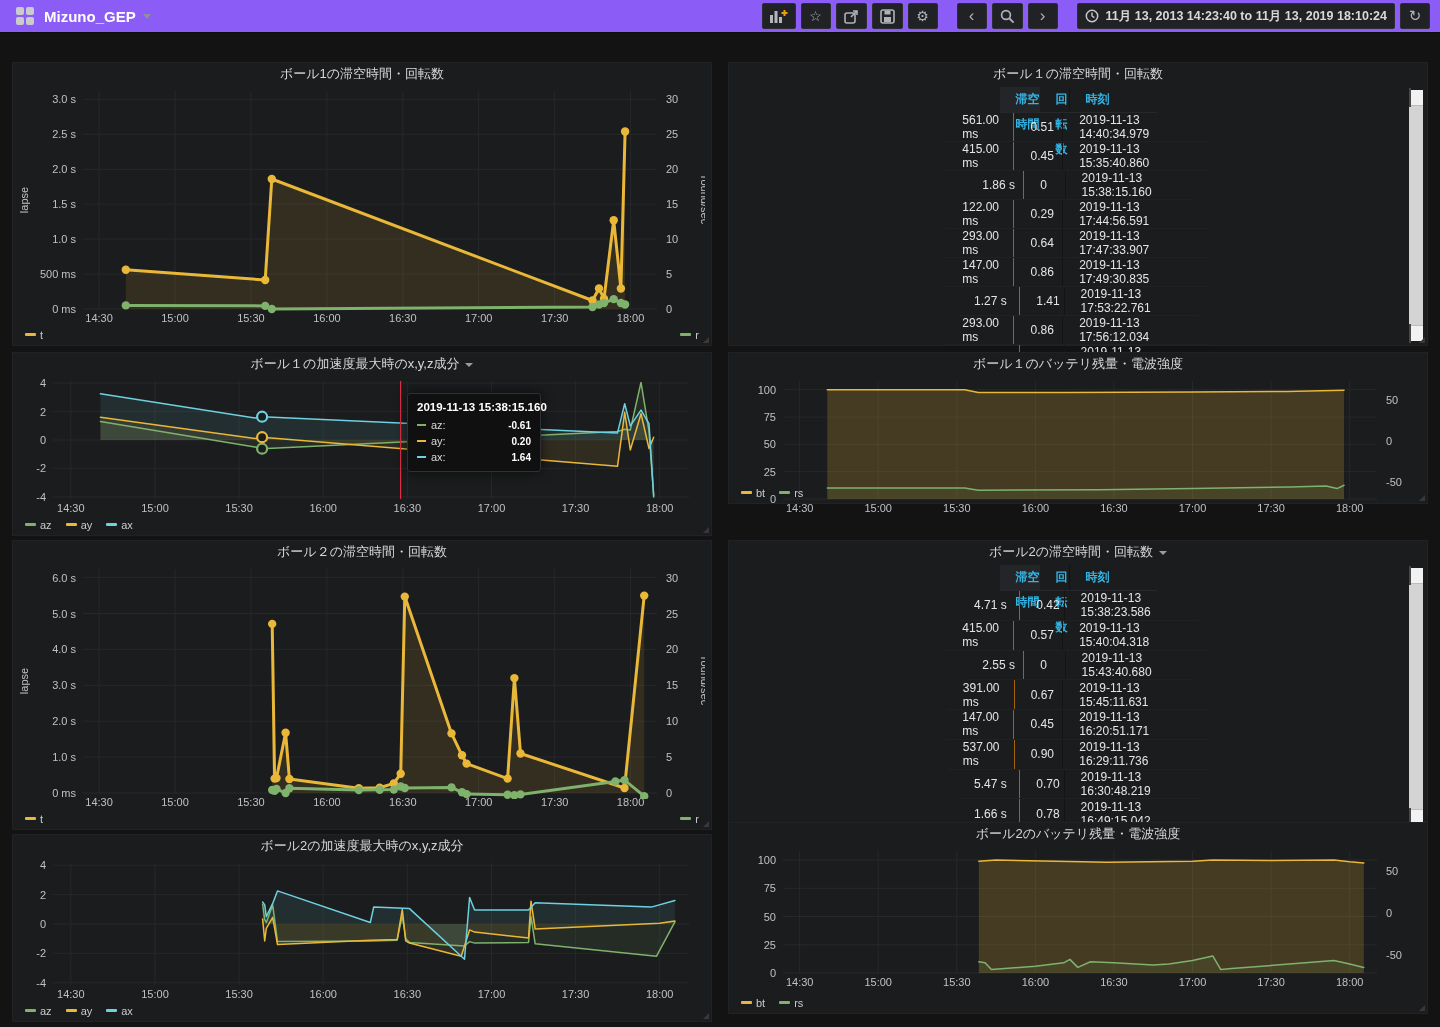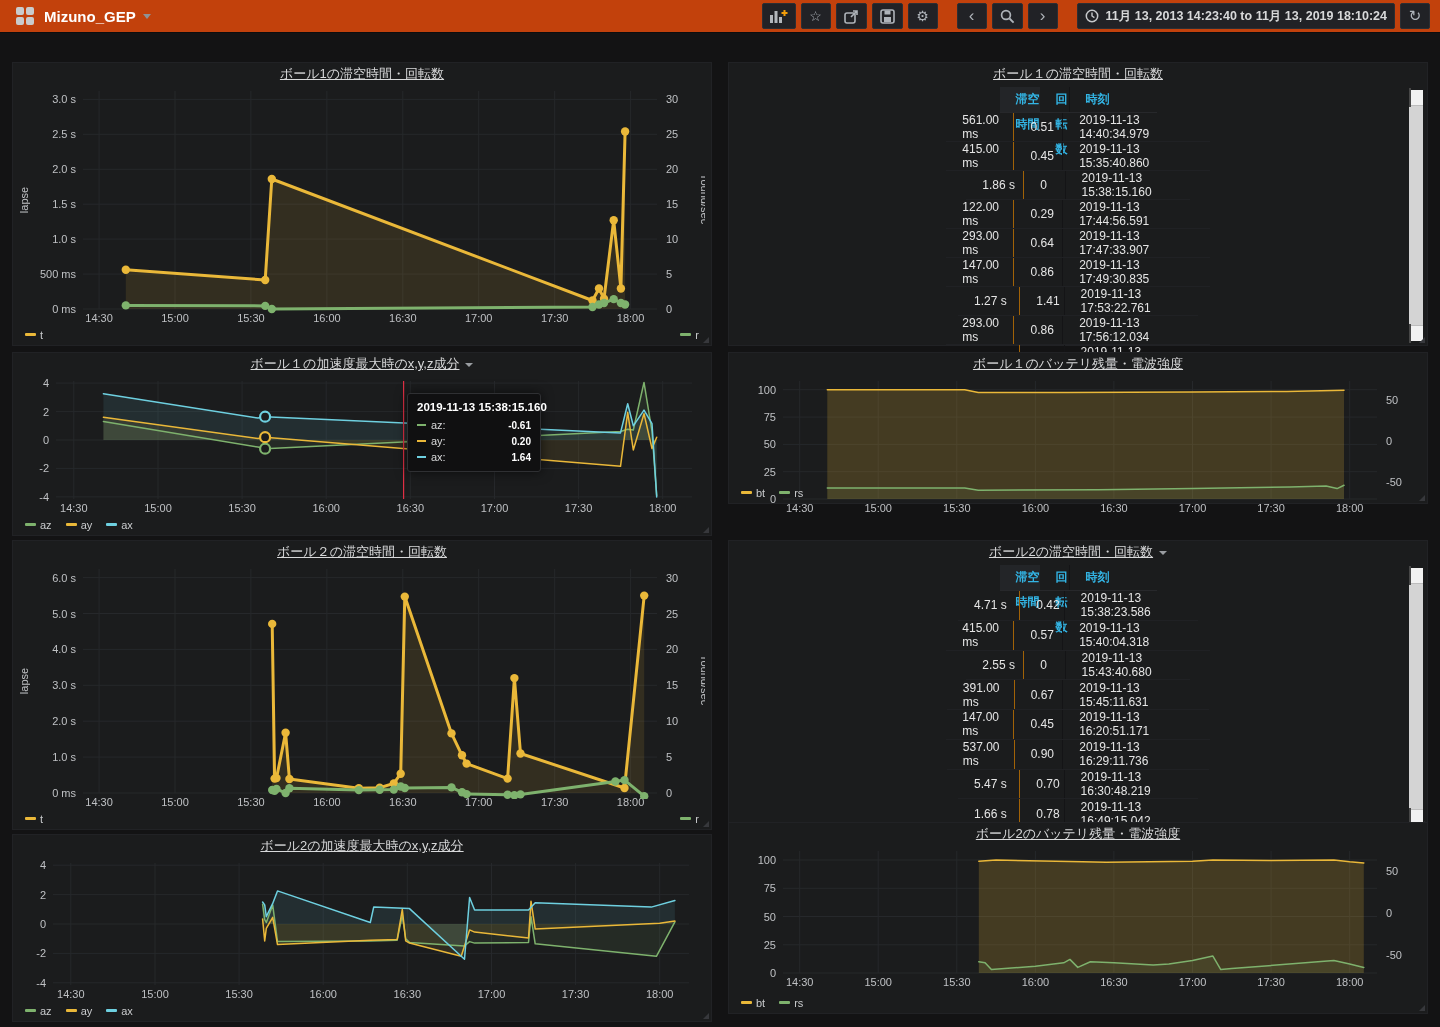--- a/index.html
+++ b/index.html
@@ -1,37 +1,37 @@
 <!DOCTYPE html>
 <html><head>
 <meta charset="utf-8">
 <style>
   html,body{margin:0;padding:0;background:#131314;width:1440px;height:1027px;position:relative;
     font-family:"Liberation Sans",sans-serif;overflow:hidden;color:#d8d9da;}
   
-  .navbar{position:absolute;top:0;left:0;width:1440px;height:33px;background:#c2410c;
+  .navbar{position:absolute;top:0;left:0;width:1440px;height:33px;background:#8b5cf6;
     border-bottom:1px solid #0d0d0e;display:flex;align-items:center;padding:0 10px;box-sizing:border-box;}
   .logo{display:grid;grid-template-columns:8px 8px;grid-gap:2px;margin:0 10px 0 6px;}
   .logo i{width:8px;height:8px;background:#c9cbcd;border-radius:2px;display:block;}
   .dash-title{font-size:15px;font-weight:bold;color:#ffffff;margin-right:7px;}
   .tri-down{width:0;height:0;border-left:4px solid transparent;border-right:4px solid transparent;
     border-top:5px solid #8f9296;display:inline-block;}
   .nav-right{margin-left:auto;display:flex;align-items:center;gap:5px;}
   .nbtn{height:26px;min-width:30px;background:#212226;border:1px solid #2c2e33;border-radius:2px;
     display:flex;align-items:center;justify-content:center;color:#aeb3b9;font-size:14px;cursor:pointer;
     box-sizing:border-box;padding:0 7px;}
   .nbtn svg{display:block;}
   .gap-l{margin-left:14px;}
   .timebox{font-size:12.5px;font-weight:bold;color:#d8d9da;display:flex;align-items:center;gap:7px;}
   
   .panel{position:absolute;background:#1b1c1d;border:1px solid #212225;box-sizing:border-box;}
   .panel::after{content:'';position:absolute;right:2px;bottom:2px;width:0;height:0;
     border-left:6px solid transparent;border-bottom:6px solid #37383c;}
   .ptitle{height:22px;display:flex;align-items:center;justify-content:center;gap:6px;
-    font-size:13px;color:#d8d9da;cursor:pointer;text-decoration:underline;}
+    font-size:13px;color:#d8d9da;cursor:pointer;}
   .tcaret{width:0;height:0;border-left:4px solid transparent;border-right:4px solid transparent;
     border-top:4px solid #9a9da1;display:inline-block;margin-top:2px;}
   .chartwrap{position:relative;margin-left:4px;}
   svg text.tick{fill:#bfc1c4;font-size:11px;font-family:"Liberation Sans",sans-serif;}
   .legend{position:absolute;left:12px;right:12px;bottom:3px;height:15px;display:flex;
     justify-content:space-between;font-size:11px;color:#c9cbcd;}
   .lg-left,.lg-right{display:flex;gap:14px;}
   .lgitem{display:flex;align-items:center;gap:4px;cursor:pointer;}
   .lgitem i{width:11px;height:3px;border-radius:1px;display:inline-block;}
   
@@ -265,21 +265,21 @@
         <div class="td c1">0.64</div>
         <div class="td c2">2019-11-13 17:57:52.880</div>
       </div>
     </div>
   <div class="sbar">
     <span class="sbtn sb-up"><span class="arr"></span></span>
     <span class="sbtn sb-dn"><span class="arr"></span></span>
   </div>
 </div>
 
-<div class="panel" style="left:12px;top:352px;width:700px;height:184px;text-align:center;">
+<div class="panel" style="left:12px;top:352px;width:700px;height:184px;">
   <div class="ptitle">
       <span>ボール１の加速度最大時のx,y,z成分</span>
       <span class="tcaret"></span>
     </div>
   <div class="chartwrap"><svg width="688" height="140" xmlns="http://www.w3.org/2000/svg">
         <line x1="36" x2="672" y1="121.9" y2="121.9" stroke="#26282b" stroke-width="1"></line>
         <text class="tick" x="29" y="125.9" text-anchor="end">-4</text>
         <line x1="36" x2="672" y1="93.4" y2="93.4" stroke="#26282b" stroke-width="1"></line>
         <text class="tick" x="29" y="97.4" text-anchor="end">-2</text>
         <line x1="36" x2="672" y1="65" y2="65" stroke="#26282b" stroke-width="1"></line>

